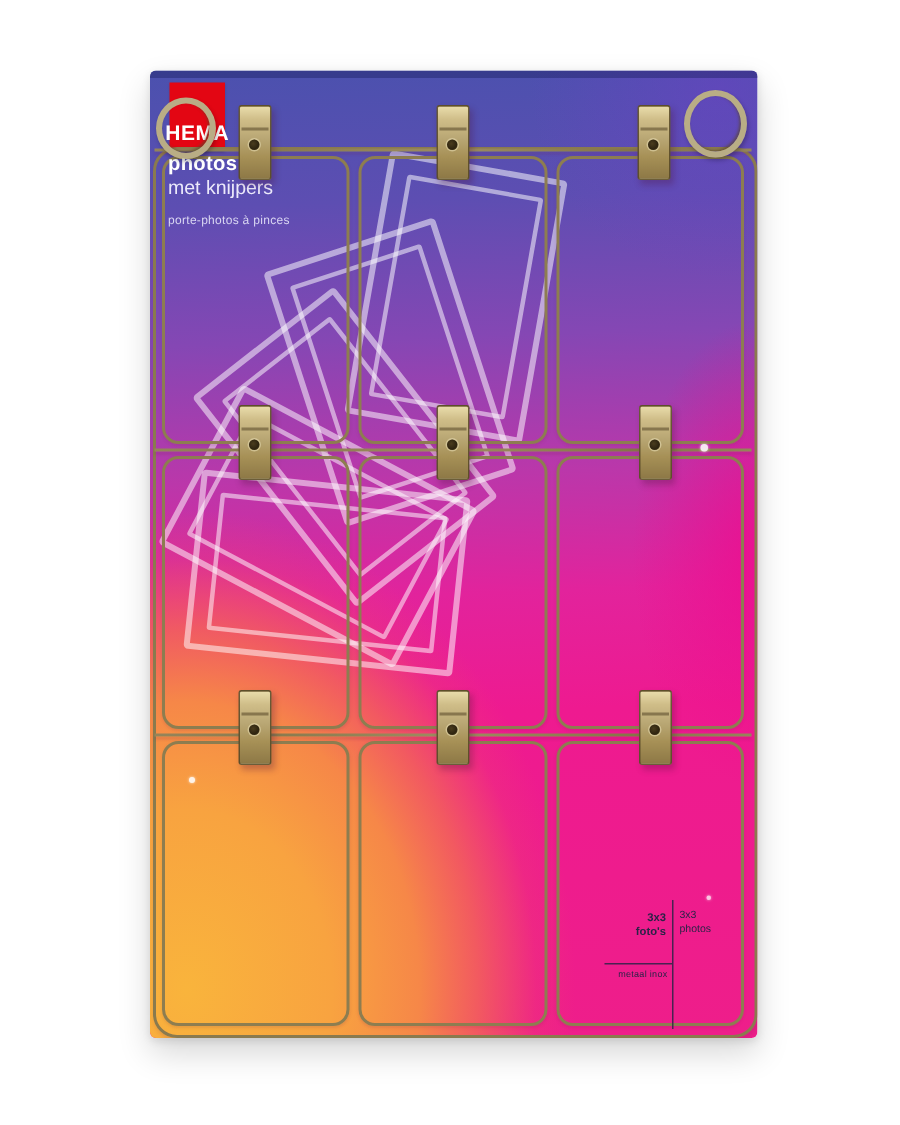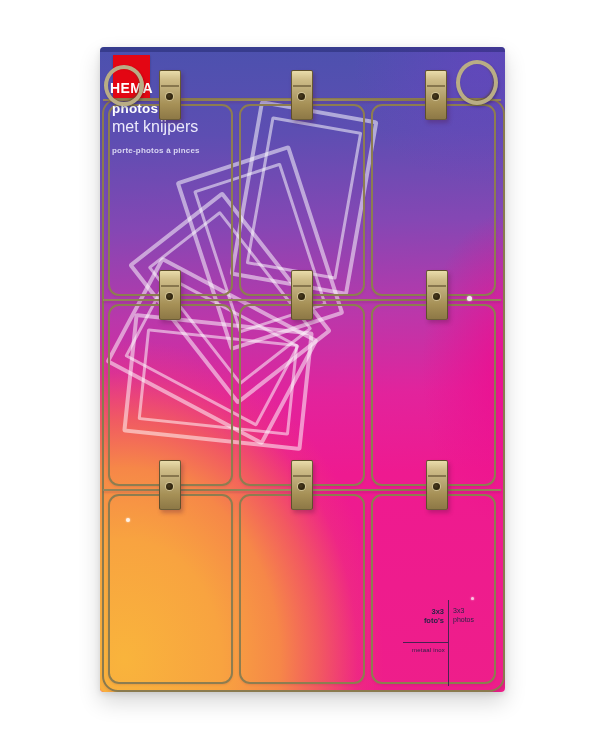--- a/index.html
+++ b/index.html
@@ -47,22 +47,22 @@
     background:#e30613;z-index:2;
     display:flex;align-items:flex-end;justify-content:center;
     box-shadow:0 1px 2px rgba(0,0,0,0.25);
   }
   .logo span{
     color:#ffffff;font-weight:700;font-size:14px;letter-spacing:0.4px;
     margin-bottom:4px;
   }
   .titles{position:absolute;left:12px;top:54px;z-index:3;color:#ffffff;}
   .title-main{font-size:13.5px;font-weight:700;letter-spacing:0.2px;line-height:1.15;}
-  .title-sub{font-size:16px;font-weight:400;color:#eceafb;line-height:1.2;}
-  .title-fr{font-size:8px;font-weight:700;color:#d9d6f2;margin-top:10px;letter-spacing:0.2px;}
+  .title-sub{font-size:13px;font-weight:400;color:#eceafb;line-height:1.2;}
+  .title-fr{font-size:8px;font-weight:400;color:#d9d6f2;margin-top:10px;letter-spacing:0.2px;}
   
   .perimeter-wire{
     position:absolute;left:2px;top:51px;width:399px;height:590px;
     border:2px solid #8a7a4e;border-radius:16px;z-index:2;
     box-shadow:1px 2px 3px rgba(120,30,80,0.18);
   }
   .grid{
     position:absolute;left:8px;top:57px;width:388px;height:580px;
     display:grid;grid-template-columns:1fr 1fr 1fr;
     grid-template-rows:192px 182px 190px;column-gap:6px;row-gap:8px;

